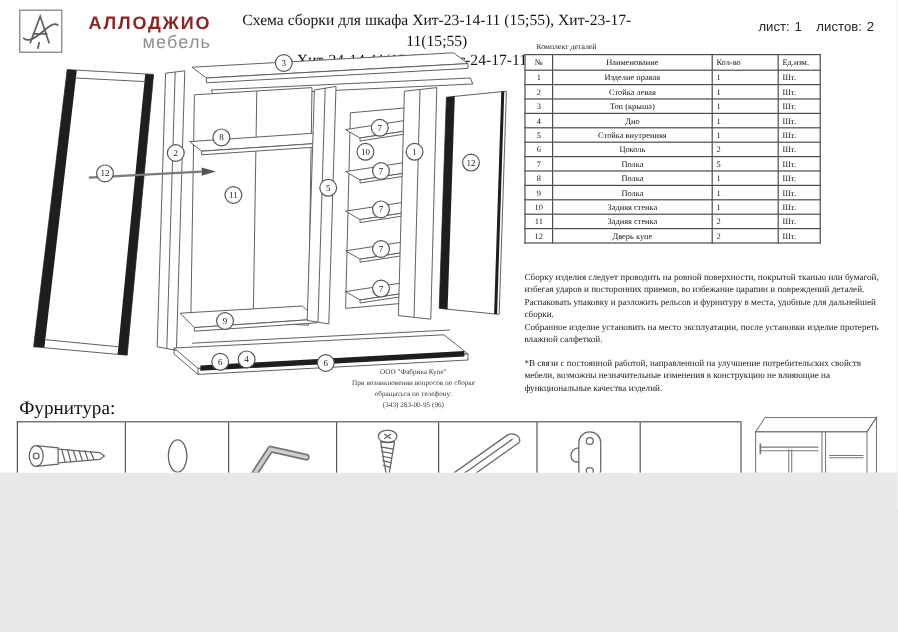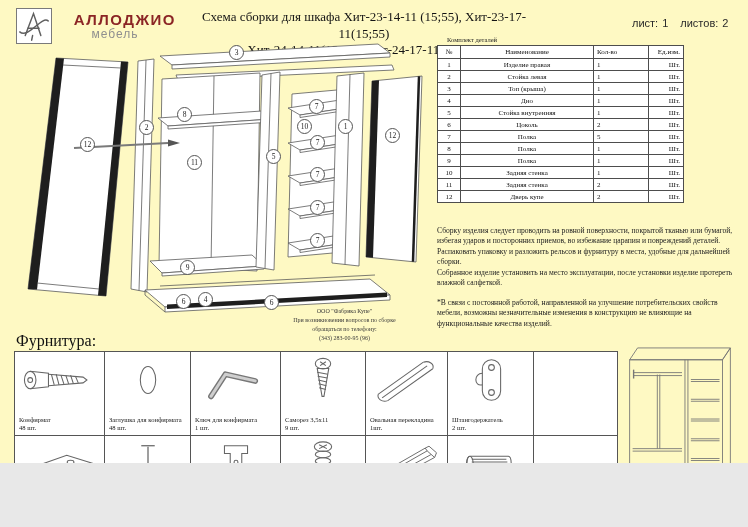--- a/index.html
+++ b/index.html
@@ -1,46 +1,46 @@
 <!DOCTYPE html>
 <html><head>
 <meta charset="utf-8">
 <style>
   * { margin:0; padding:0; box-sizing:border-box; }
   html,body { background:#e8e8e8; }
   #page {
-    position:relative; width:748px; height:463px;
-    background:#fef9c3; overflow:hidden;
+    position:relative; width:748px; height:394px;
+    background:#ffffff; overflow:hidden;
     font-family:"Liberation Serif", serif; color:#1c1c1c;
   }
   
   .logo-box { position:absolute; left:16px; top:8px; width:36px; height:36px; border:1.6px solid #7a7a7a; background:#fff; }
   .brand-block { position:absolute; left:54px; top:12px; width:122px; text-align:right; font-family:"Liberation Sans", sans-serif; line-height:1.05; }
   .brand-name { font-size:15px; font-weight:bold; letter-spacing:1.5px; color:#8b2525; }
-  .brand-sub  { font-size:12px; color:#8f8f8f; letter-spacing:1px;text-align:center; }
+  .brand-sub  { font-size:15px; color:#8f8f8f; letter-spacing:1px; }
   .doc-title { position:absolute; left:178px; top:9px; width:372px; text-align:center; font-size:13px; line-height:1.28; color:#141414; }
   .sheet-info { position:absolute; left:632px; top:17px; width:112px; font-family:"Liberation Sans", sans-serif; font-size:11px; color:#2a2a2a; white-space:nowrap; }
   .sheet-info span { margin-right:4px; }
   .sheet-info .gap { margin-left:8px; }
   
   .diagram-svg { position:absolute; left:10px; top:38px; width:420px; height:307px; }
   .badge {
     position:absolute; width:15px; height:15px; border:1px solid #555; border-radius:50%;
     background:#fff; font-size:7.5px; line-height:13px; text-align:center; color:#222;
   }
   .factory-note { position:absolute; left:262px; top:307px; width:165px; text-align:center; font-size:6px; line-height:1.5; color:#3a3a3a; }
   
   .parts-caption { position:absolute; left:447px; top:36px; font-size:6.5px; color:#222; }
   table.parts { position:absolute; left:437px; top:45px; border-collapse:collapse; font-size:7px; color:#111; background:#fff; }
   table.parts th, table.parts td { border:1px solid #4d4d4d; padding:0 3px; height:12px; font-weight:normal; }
   table.parts th { height:13px; text-align:left; }
   table.parts .c-num  { width:23px; text-align:center; }
   table.parts .c-name { width:133px; text-align:center; }
   table.parts .c-qty  { width:55px; text-align:left; }
-  table.parts .c-unit { width:35px; text-align:right;font-family:Liberation Serif, serif; }
+  table.parts .c-unit { width:35px; text-align:left;font-family:Liberation Serif, serif; }
   
   .notes { position:absolute; left:437px; top:226px; width:304px; font-size:7.6px; line-height:1.38; color:#222; }
   .notes .block { margin-bottom:9px; }
   
   .hw-heading { position:absolute; left:16px; top:332px; font-size:16px; color:#111; }
   .hw-grid {
     position:absolute; left:14px; top:351px;
     display:grid; grid-template-columns:90px 86px 90px 85px 82px 86px 84px;
     grid-auto-rows:84px; border-top:1px solid #555; border-left:1px solid #555; background:#fff;
   }

